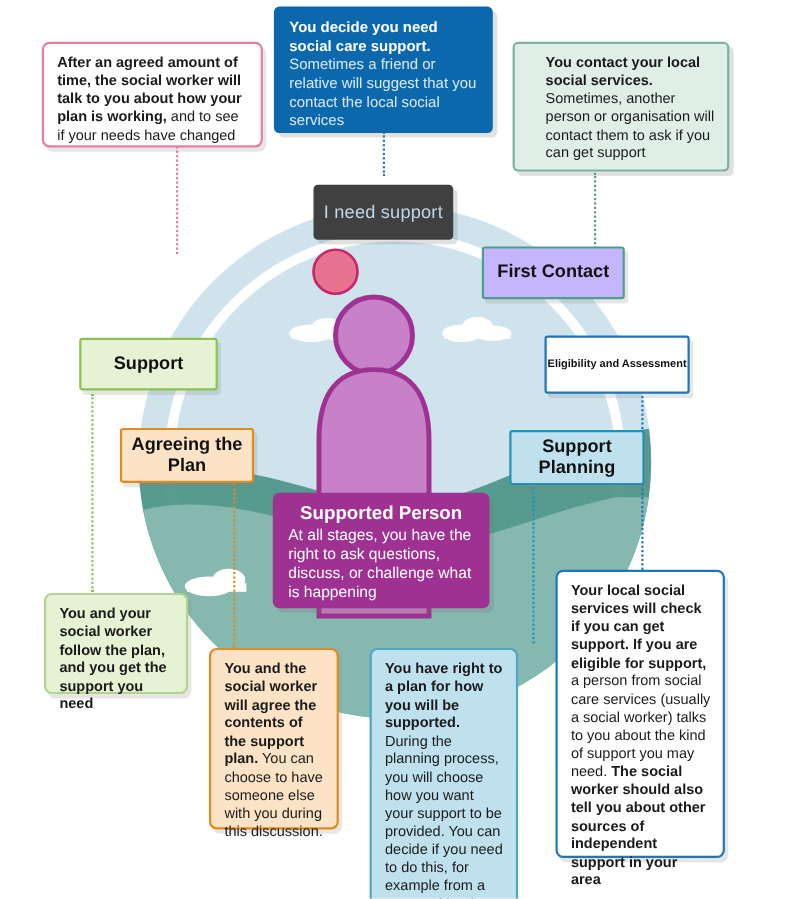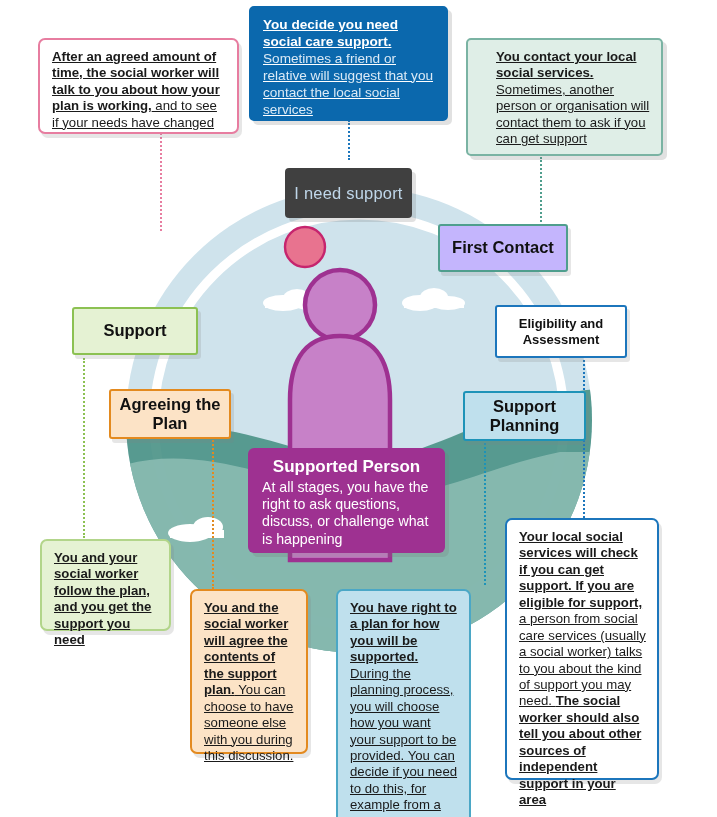--- a/index.html
+++ b/index.html
@@ -33,21 +33,20 @@
 
   
   .callout{
     padding:9px 11px 9px 12px;
     font-size:13.2px;
     line-height:1.245;
     color:#1a1a1a;
     border-width:2px;
     border-style:solid;
     background:#ffffff;
-    text-decoration:underline;
   }
   .callout.rounded{ border-radius:7px; }
 
   
   .stage{
     display:flex;
     align-items:center;
     justify-content:center;
     text-align:center;
     font-weight:bold;
@@ -196,21 +195,21 @@
               border-color:#4f9e8d; background:#c4b5fd;">
     <span>First Contact</span>
   </div>
 
   <div class="box stage shadow-soft" style="left:72px; top:307px; width:126px; height:48px;
               border-color:#8cc152; background:#e5f2d3;">
     <span>Support</span>
   </div>
 
   <div class="box stage shadow-soft" style="left:495px; top:305px; width:132px; height:53px;
-              border-color:#1c76bc; background:#ffffff; font-size:13px;">
+              border-color:#1c76bc; background:#ffffff; font-size:10px;">
     <span>Eligibility and Assessment</span>
   </div>
 
   <div class="box stage shadow-soft" style="left:109px; top:389px; width:122px; height:50px;
               border-color:#e38a1f; background:#fce3c6;">
     <span>Agreeing the Plan</span>
   </div>
 
   <div class="box stage shadow-soft" style="left:463px; top:391px; width:123px; height:50px;
               border-color:#1d93b8; background:#bfe0ed;">

